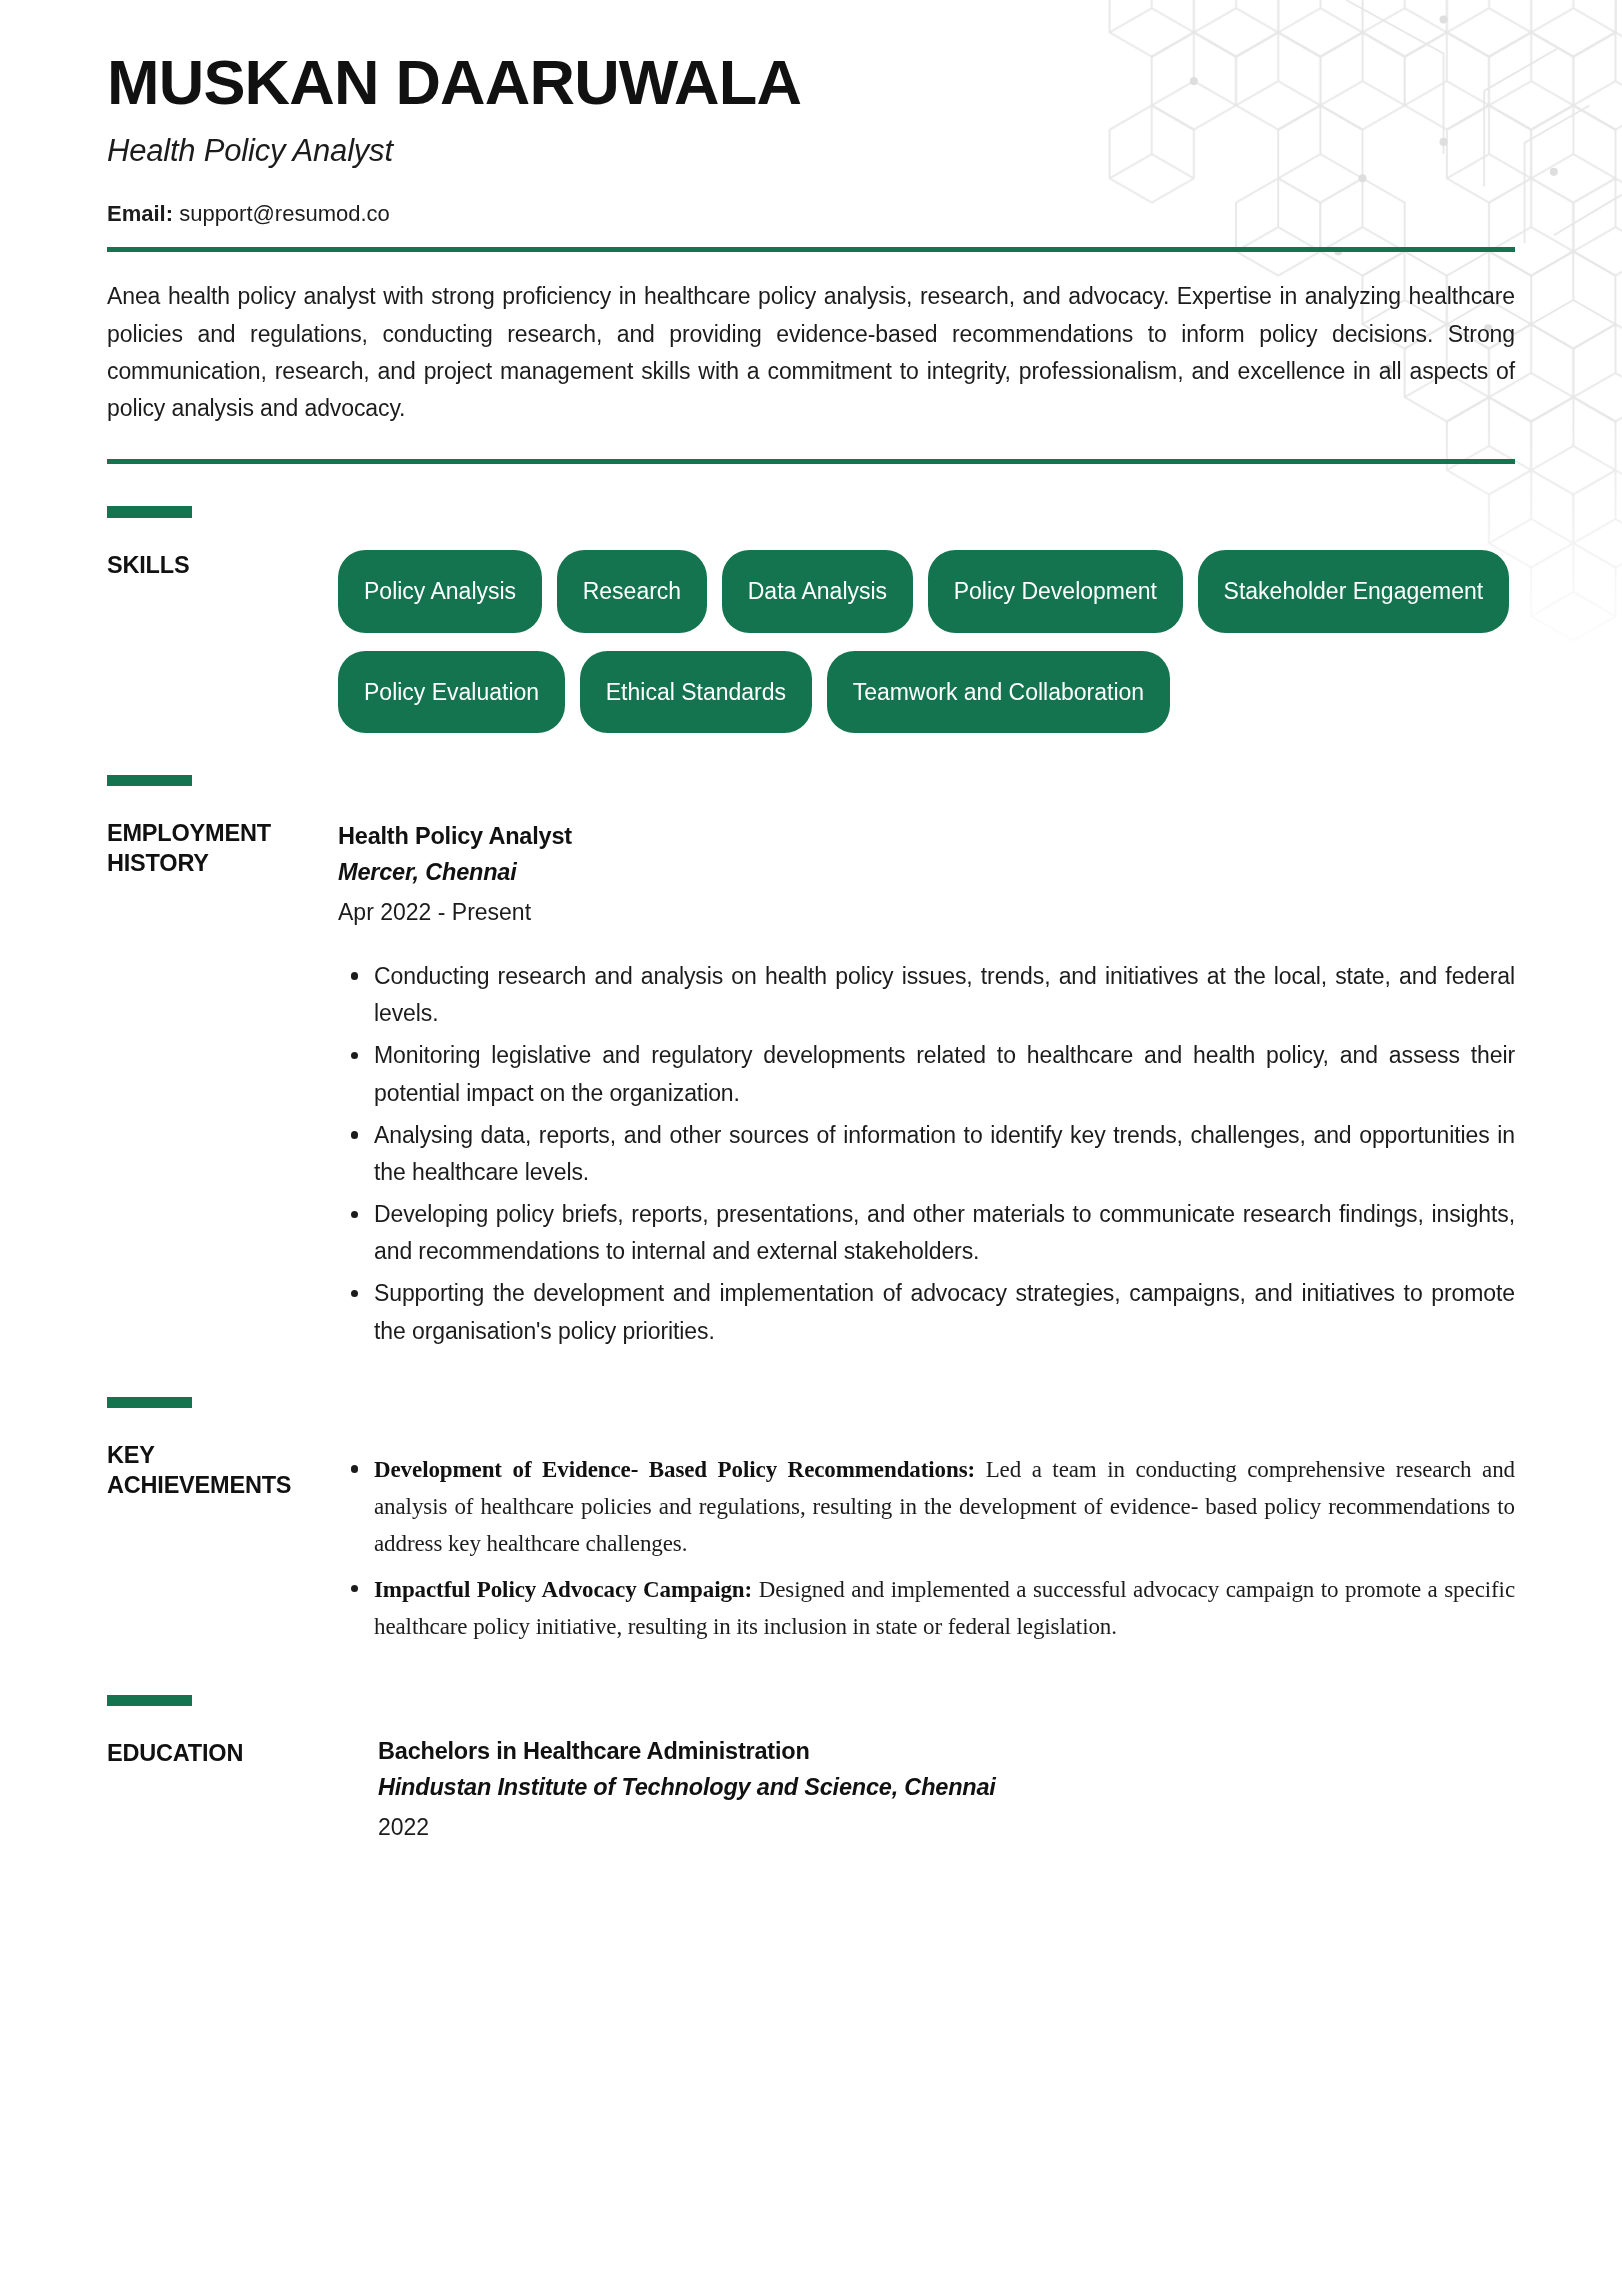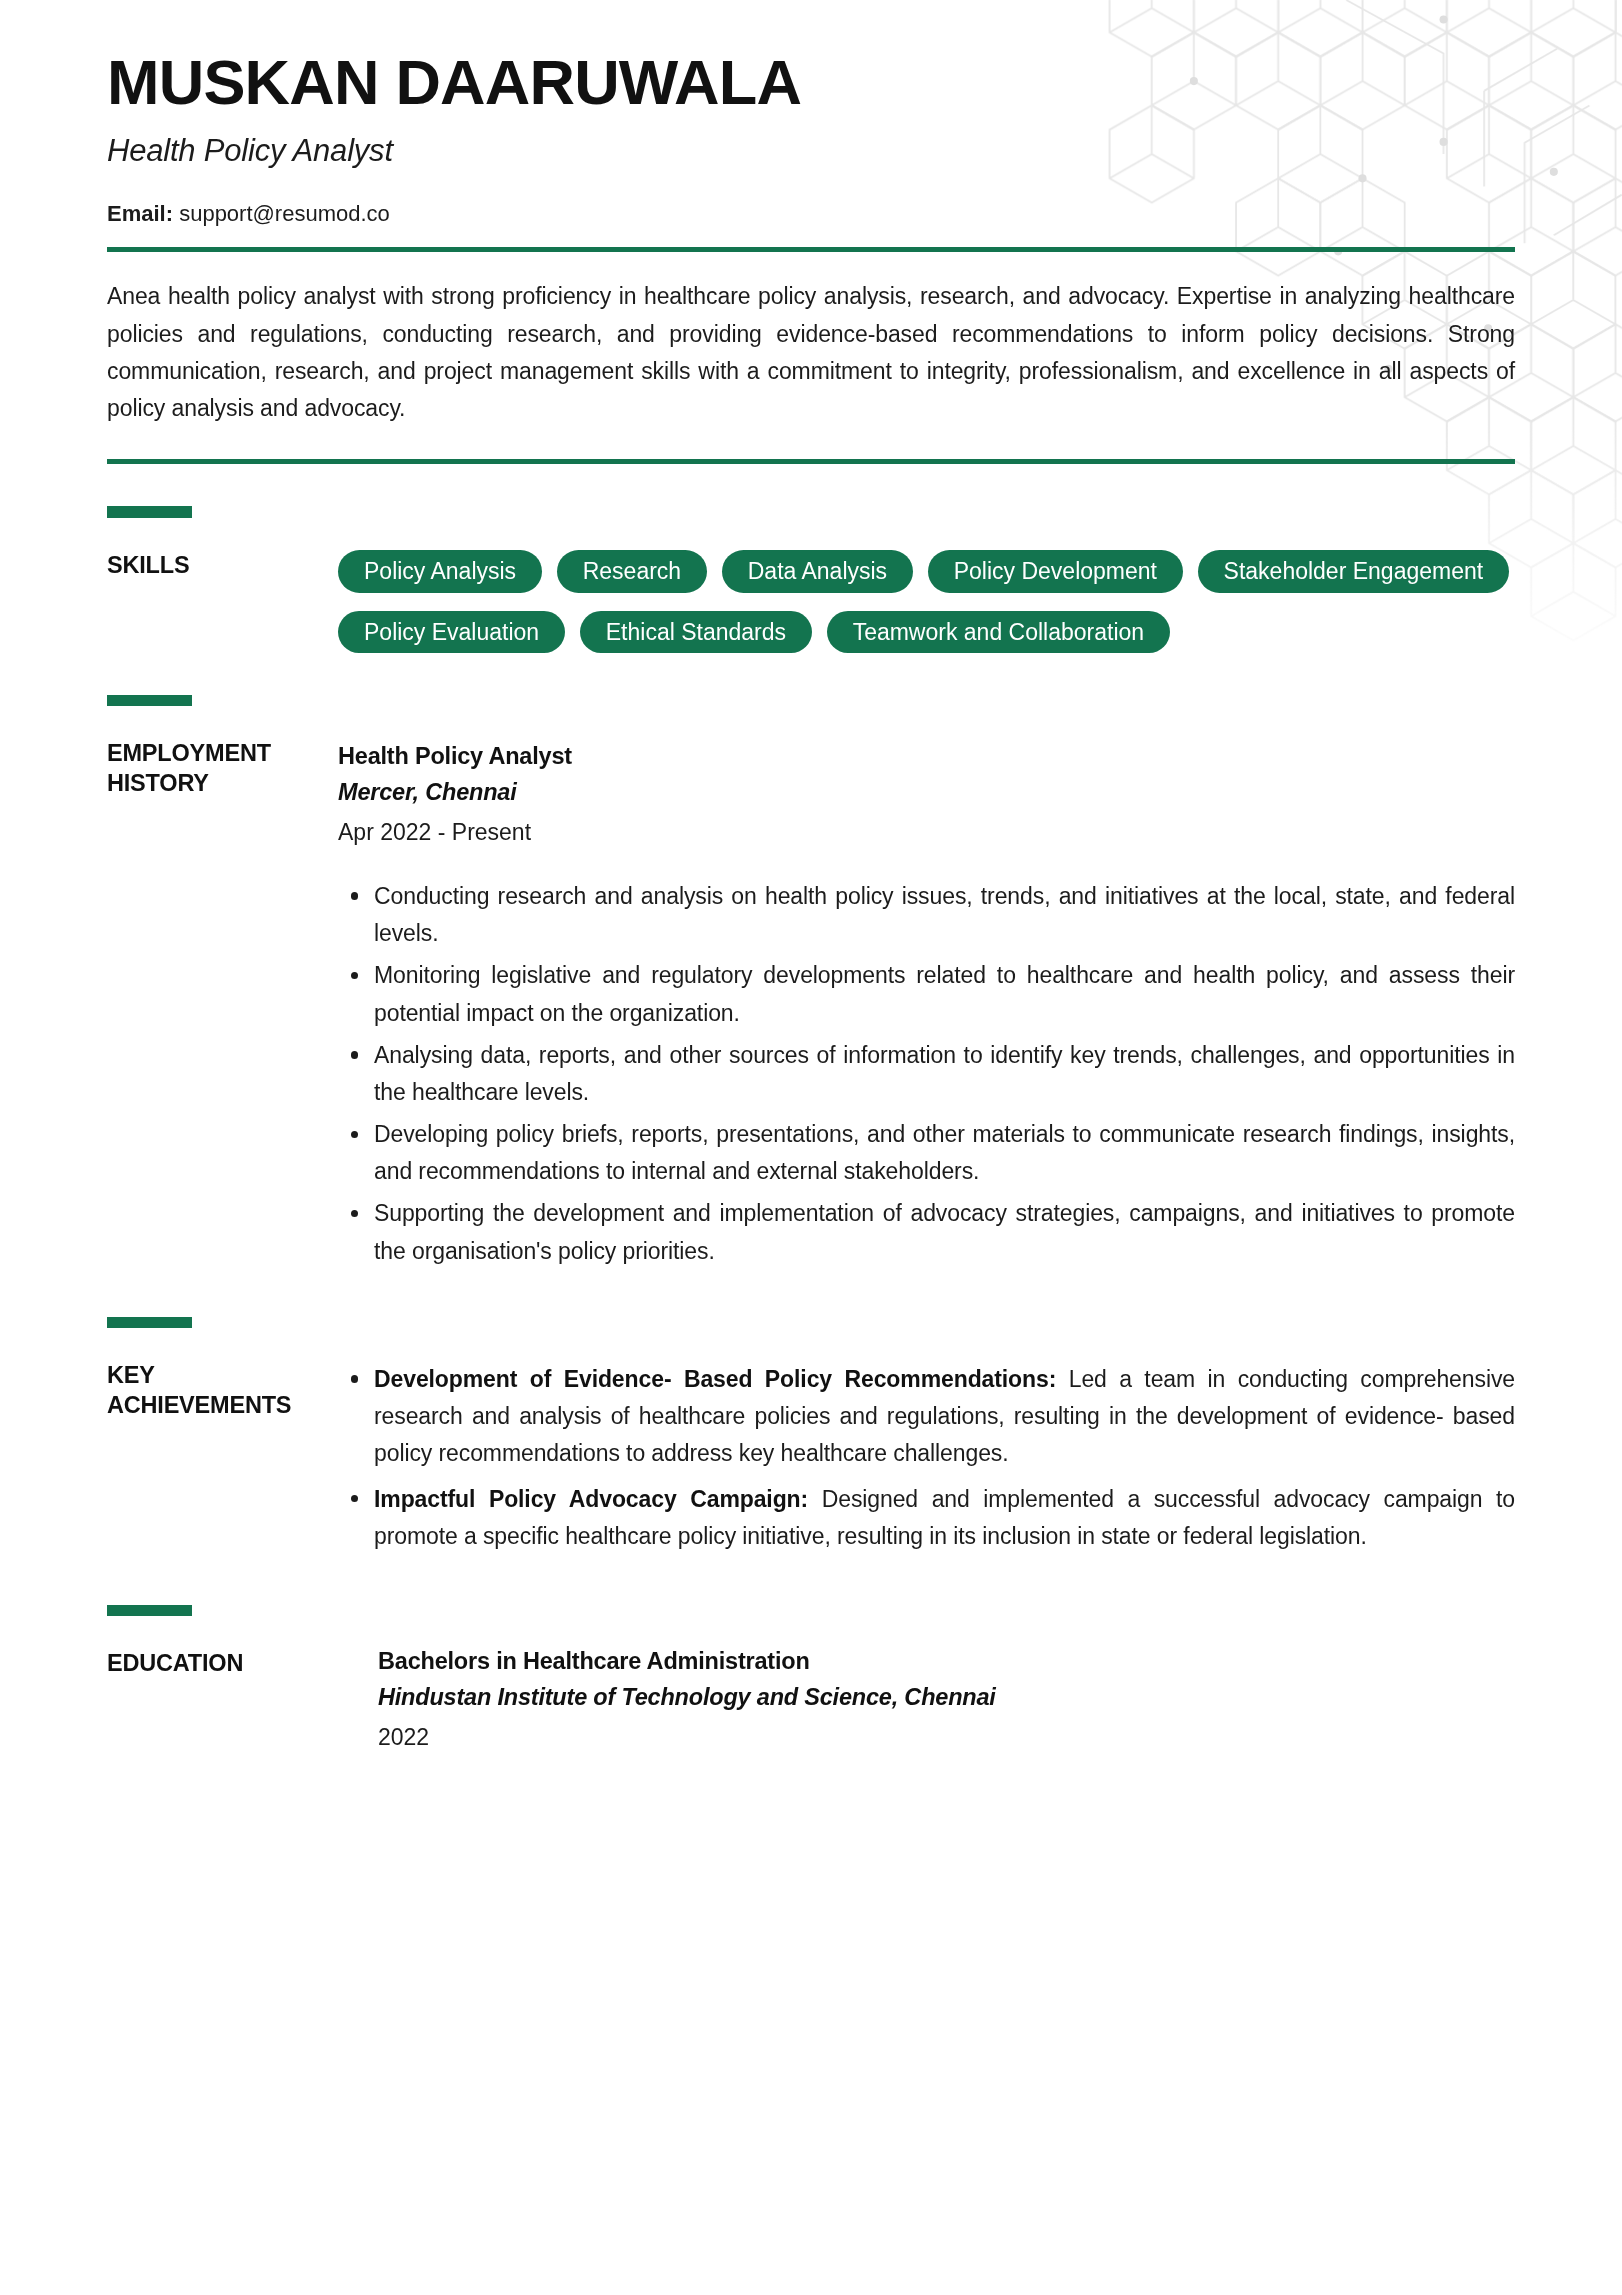--- a/index.html
+++ b/index.html
@@ -118,21 +118,21 @@
   .chips {
     display: flex;
     flex-wrap: wrap;
     gap: 18px 14.6px;
     align-content: flex-start;
   }
   .chip {
     background: #13744F;
     color: #ffffff;
     border-radius: 27.6px;
-    padding: 6px 26px;
+    padding: 26px 26px;
     font-size: 23px;
     line-height: 1.32;
     white-space: nowrap;
   }
 
   
   .entry-title {
     font-size: 23.5px;
     font-weight: 700;
     color: #111111;
@@ -174,21 +174,22 @@
     position: absolute;
     left: -23px;
     top: 14.6px;
     width: 7.3px;
     height: 7.3px;
     background: #1c1c1c;
     border-radius: 50%;
   }
 
   ul.bullets.achievements {
-    margin-top: 0;
+    margin-top: 10px;
+    font-family: Liberation Serif, serif;
   }
   ul.bullets.achievements li { margin-bottom: 8px; }
   .ach-lead { font-weight: 700; color: #111111; }
 
   .section.achievements .section-right { padding-top: 44px; }
   .section.education .section-right { padding-top: 39px; margin-left: 40px; }
 </style>
 </head>
 <body>
 

